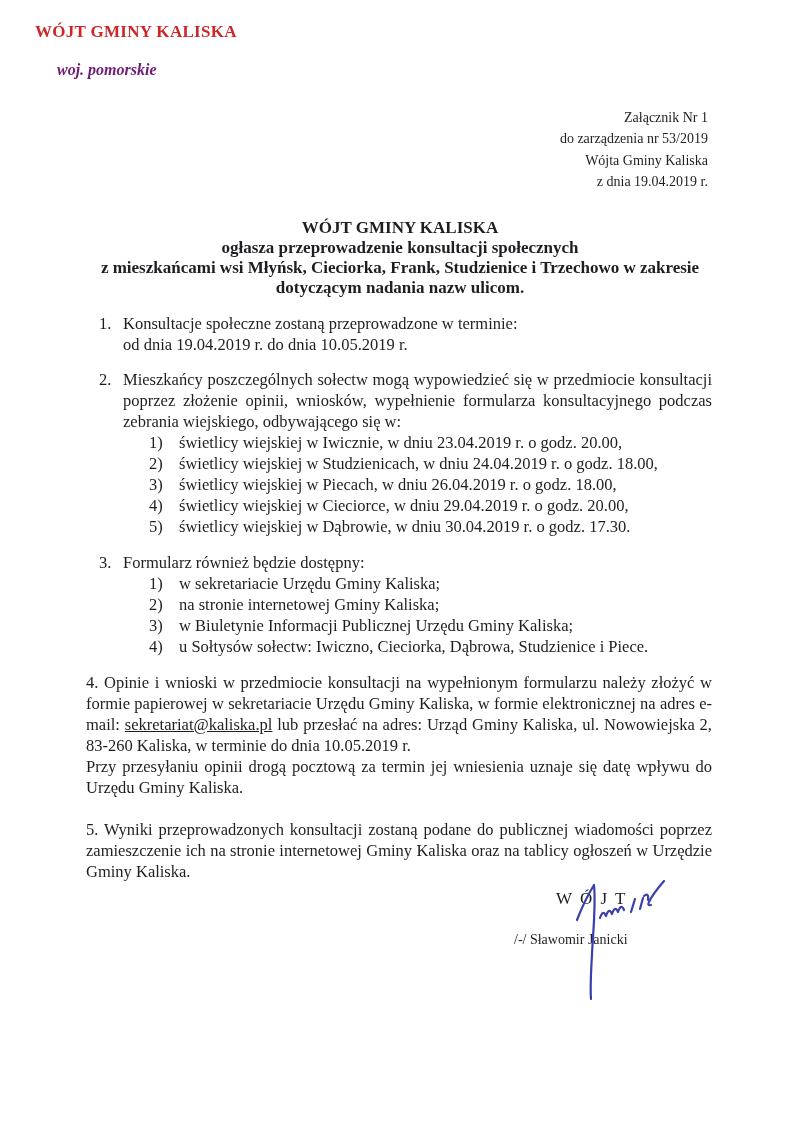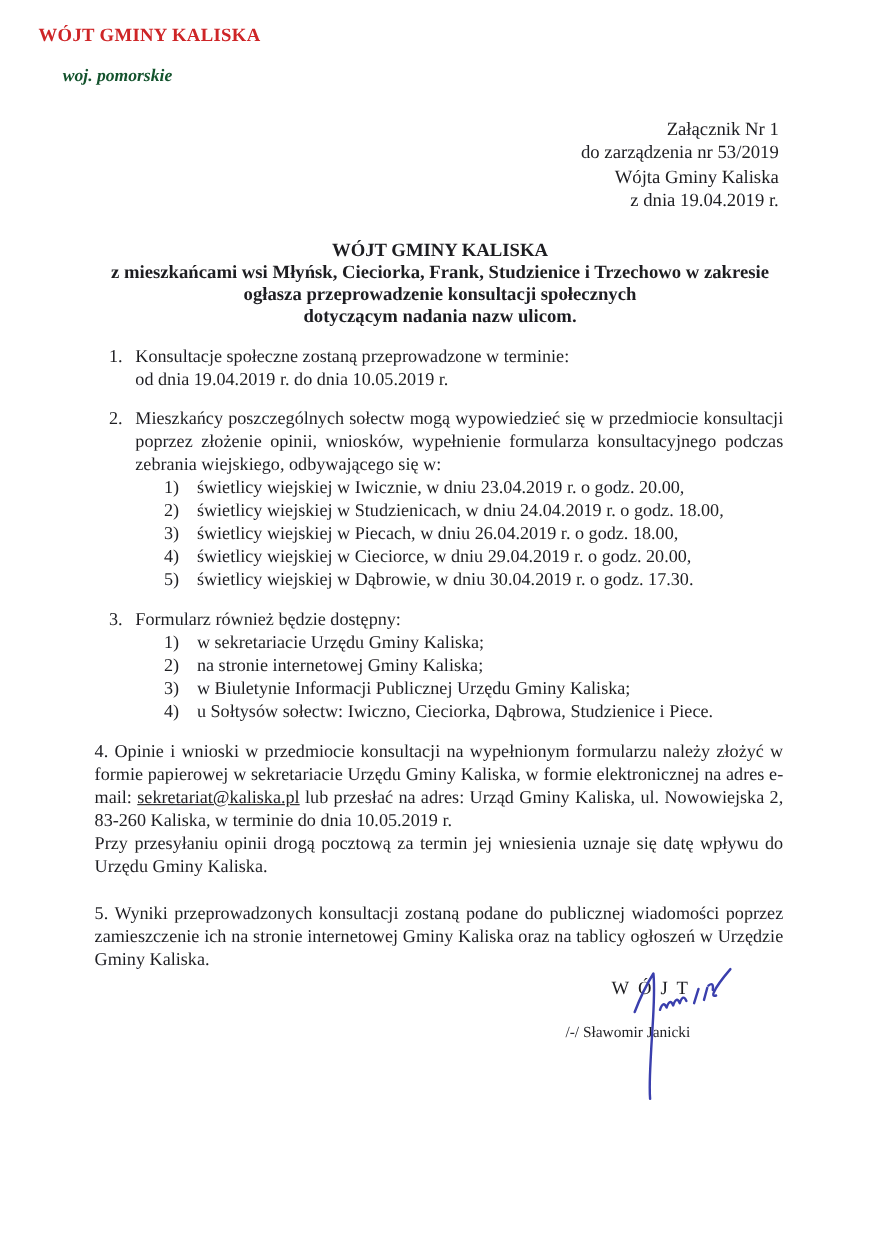--- a/index.html
+++ b/index.html
@@ -19,21 +19,21 @@
     position: absolute; left: 35px; top: 9px;
     font-size: 17px; font-weight: bold; letter-spacing: 0.3px;
   }
   .letterhead-sub {
     position: absolute; left: 57px; top: 48px;
     font-size: 16px; font-weight: bold; font-style: italic;
   }
   
   .attachment {
     position: absolute; top: 94px; right: 92px;
-    text-align: right; font-size: 17px; line-height: 21.3px;
+    text-align: right; font-size: 14px; line-height: 21.3px;
   }
   
   .title-block {
     position: absolute; top: 205px; left: 0; right: 0;
     text-align: center; font-weight: bold;
     font-size: 17px; line-height: 20px;
   }
   
   .content {
     position: absolute; left: 86px; top: 300px; width: 626px;
@@ -63,33 +63,33 @@
     position: absolute; left: 560px; top: 853px;
     width: 120px; height: 140px; pointer-events: none;
   }
 </style>
 </head>
 <body>
 
 <div class="page">
 
   <div class="letterhead-title" style="color:#ce2527;">WÓJT GMINY KALISKA</div>
-  <div class="letterhead-sub" style="color:#14532d;font-family:Liberation Serif, serif;">woj. pomorskie</div>
+  <div class="letterhead-sub" style="color:#701a75;font-family:Liberation Serif, serif;">woj. pomorskie</div>
 
   <div class="attachment">
     <div>Załącznik Nr 1</div>
     <div>do zarządzenia nr 53/2019</div>
     <div>Wójta Gminy Kaliska</div>
     <div>z dnia 19.04.2019 r.</div>
   </div>
 
   <div class="title-block">
     <div>WÓJT GMINY KALISKA</div>
+    <div>ogłasza przeprowadzenie konsultacji społecznych</div>
     <div>z mieszkańcami wsi Młyńsk, Cieciorka, Frank, Studzienice i Trzechowo w zakresie</div>
-    <div>ogłasza przeprowadzenie konsultacji społecznych</div>
     <div>dotyczącym nadania nazw ulicom.</div>
   </div>
 
   <div class="content">
 
     <div class="list-item mb-sm">
       <span class="num">1.</span>
       <span class="li-body">
         <div>Konsultacje społeczne zostaną przeprowadzone w terminie:</div>
         <div>od dnia 19.04.2019 r. do dnia 10.05.2019 r.</div>

